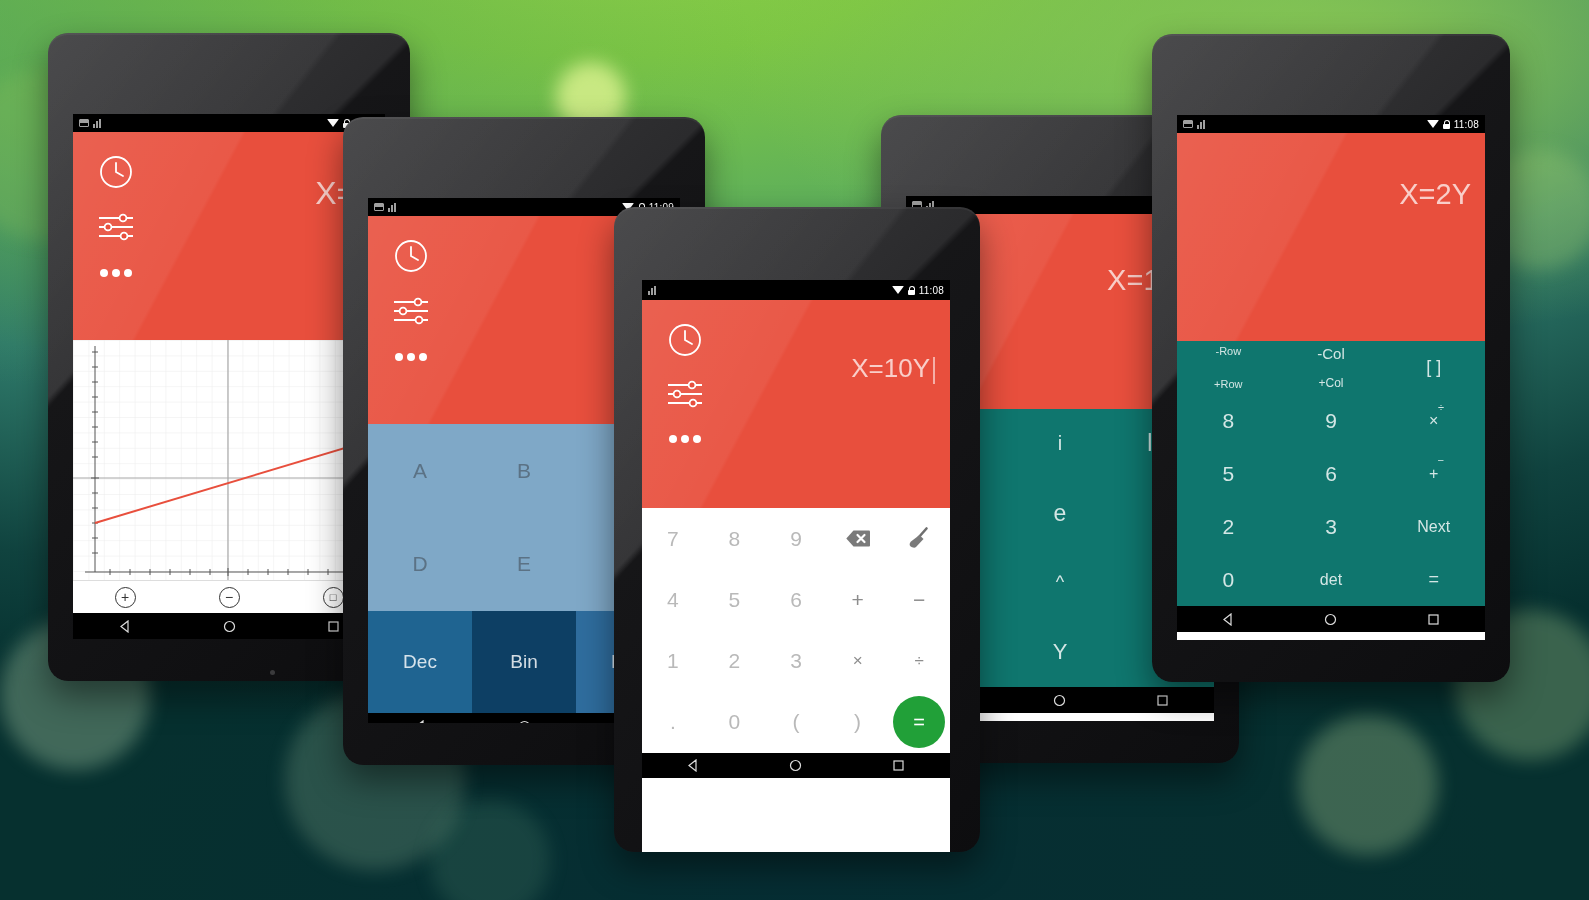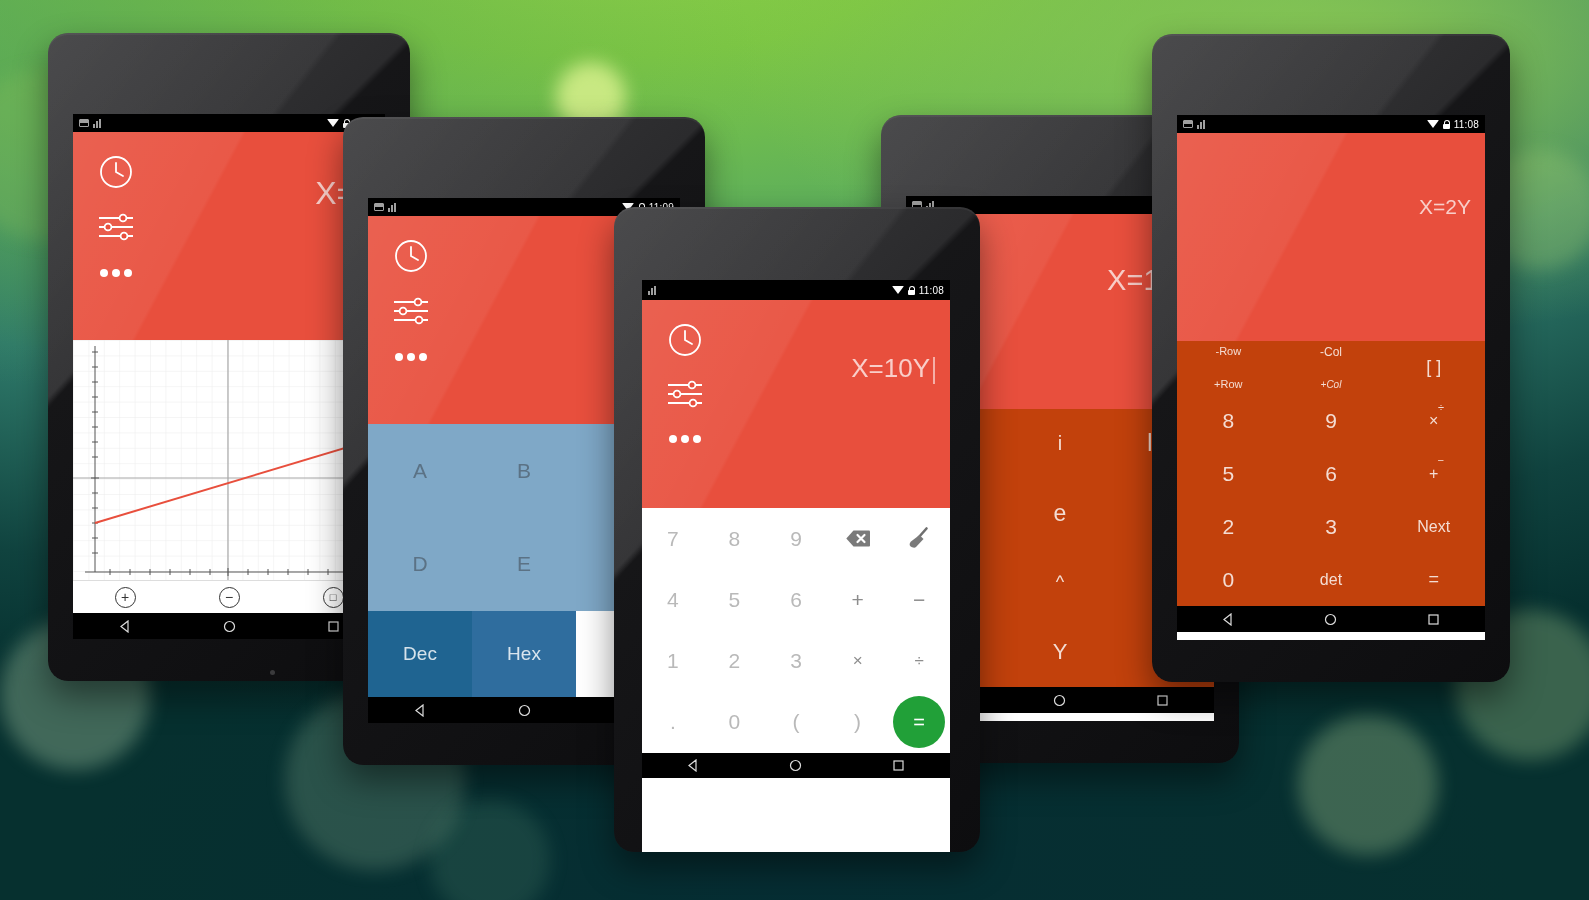--- a/index.html
+++ b/index.html
@@ -85,21 +85,21 @@
     display:flex; align-items:flex-end;
     white-space:nowrap;
   }
   .caret{ display:inline-block; width:2px; background:rgba(255,255,255,.55); margin-left:3px; }
 
   
   .pad{ display:grid; }
   .key{ display:flex; align-items:center; justify-content:center; }
   .pad-white{ background:#fff; }
   .pad-white .key{ color:#b9b9b9; font-weight:300; }
-  .pad-blue{ background:#c2410c; }
+  .pad-blue{ background:#0f766e; }
   .pad-blue .key{ color:rgba(255,255,255,.82); font-weight:300; }
   .pad-lightblue{ background:#7fa8c7; }
   .pad-lightblue .key{ color:#5b7285; font-weight:300; }
 
   .eqbtn{ background:#21a038; border-radius:50%; color:#fff; display:flex;
           align-items:center; justify-content:center; font-weight:300; }
 
   .baserow{ display:grid; grid-template-columns:1fr 1fr 1fr; }
   .basetab{ display:flex; align-items:center; justify-content:center;
             color:rgba(255,255,255,.82); font-weight:300; }
@@ -319,22 +319,23 @@
 
     <div class="pad pad-lightblue" style="grid-template-columns:repeat(3,1fr); grid-template-rows:repeat(2,1fr); height:187px; font-size:21px;">
       <span class="key">A</span>
       <span class="key">B</span>
       <span class="key"></span>
       <span class="key">D</span>
       <span class="key">E</span>
       <span class="key"></span>
     </div>
 
-    <div class="baserow" style="height:86px; font-size:19px;">
+    <div class="baserow" style="height:102px; font-size:19px;">
       <span class="basetab" style="background:#1f6491;">Dec</span>
+      <span class="basetab" style="background:#0d3f64;">Bin</span>
       <span class="basetab" style="background:#2f6d9e;">Hex</span>
     </div>
 
     <div class="navbar" style="height:26px;">
       <span>
           <svg width="13" height="13" viewBox="0 0 13 13">
             <path d="M9 1 L2 6.5 L9 12 Z" fill="none" stroke="#ddd" stroke-width="1.2"></path>
           </svg>
         </span>
       <span>
@@ -434,36 +435,36 @@
           </span>
       </span>
       <span class="sb-right">
         <span class="ic-wifi"></span>
         <span class="ic-lock"></span>
         <span class="sb-time">11:08</span>
       </span>
     </div>
 
     <div class="display" style="height:208px;">
-      <div class="expr" style="font-size:21px; right:14px; bottom:122px;margin-left:7px;">
+      <div class="expr" style="font-size:29px; right:14px; bottom:130px;margin-left:7px;">
         <span>X=2Y</span>
       </div>
     </div>
 
     <div class="pad pad-blue" style="grid-template-columns:repeat(3,1fr); grid-template-rows:repeat(5,1fr); height:265px;">
       <span class="key">
         <span class="dualkey">
           <span class="top" style="font-size:11px;">-Row</span>
           <span class="bot" style="font-size:11px;margin-top:45px;">+Row</span>
         </span>
       </span>
       <span class="key">
         <span class="dualkey">
-          <span class="top" style="font-size:12px;">-Col</span>
-          <span class="bot" style="font-size:10px;font-style:italic;">+Col</span>
+          <span class="top" style="font-size:15px;">-Col</span>
+          <span class="bot" style="font-size:12px;">+Col</span>
         </span>
       </span>
       <span class="key" style="font-size:18px;">[ ]</span>
 
       <span class="key" style="font-size:21px;">8</span>
       <span class="key" style="font-size:21px;">9</span>
       <span class="key" style="font-size:16px;">
         <span class="supkey">
           <span>×</span>
           <span class="sup" style="font-size:11px;">÷</span>

